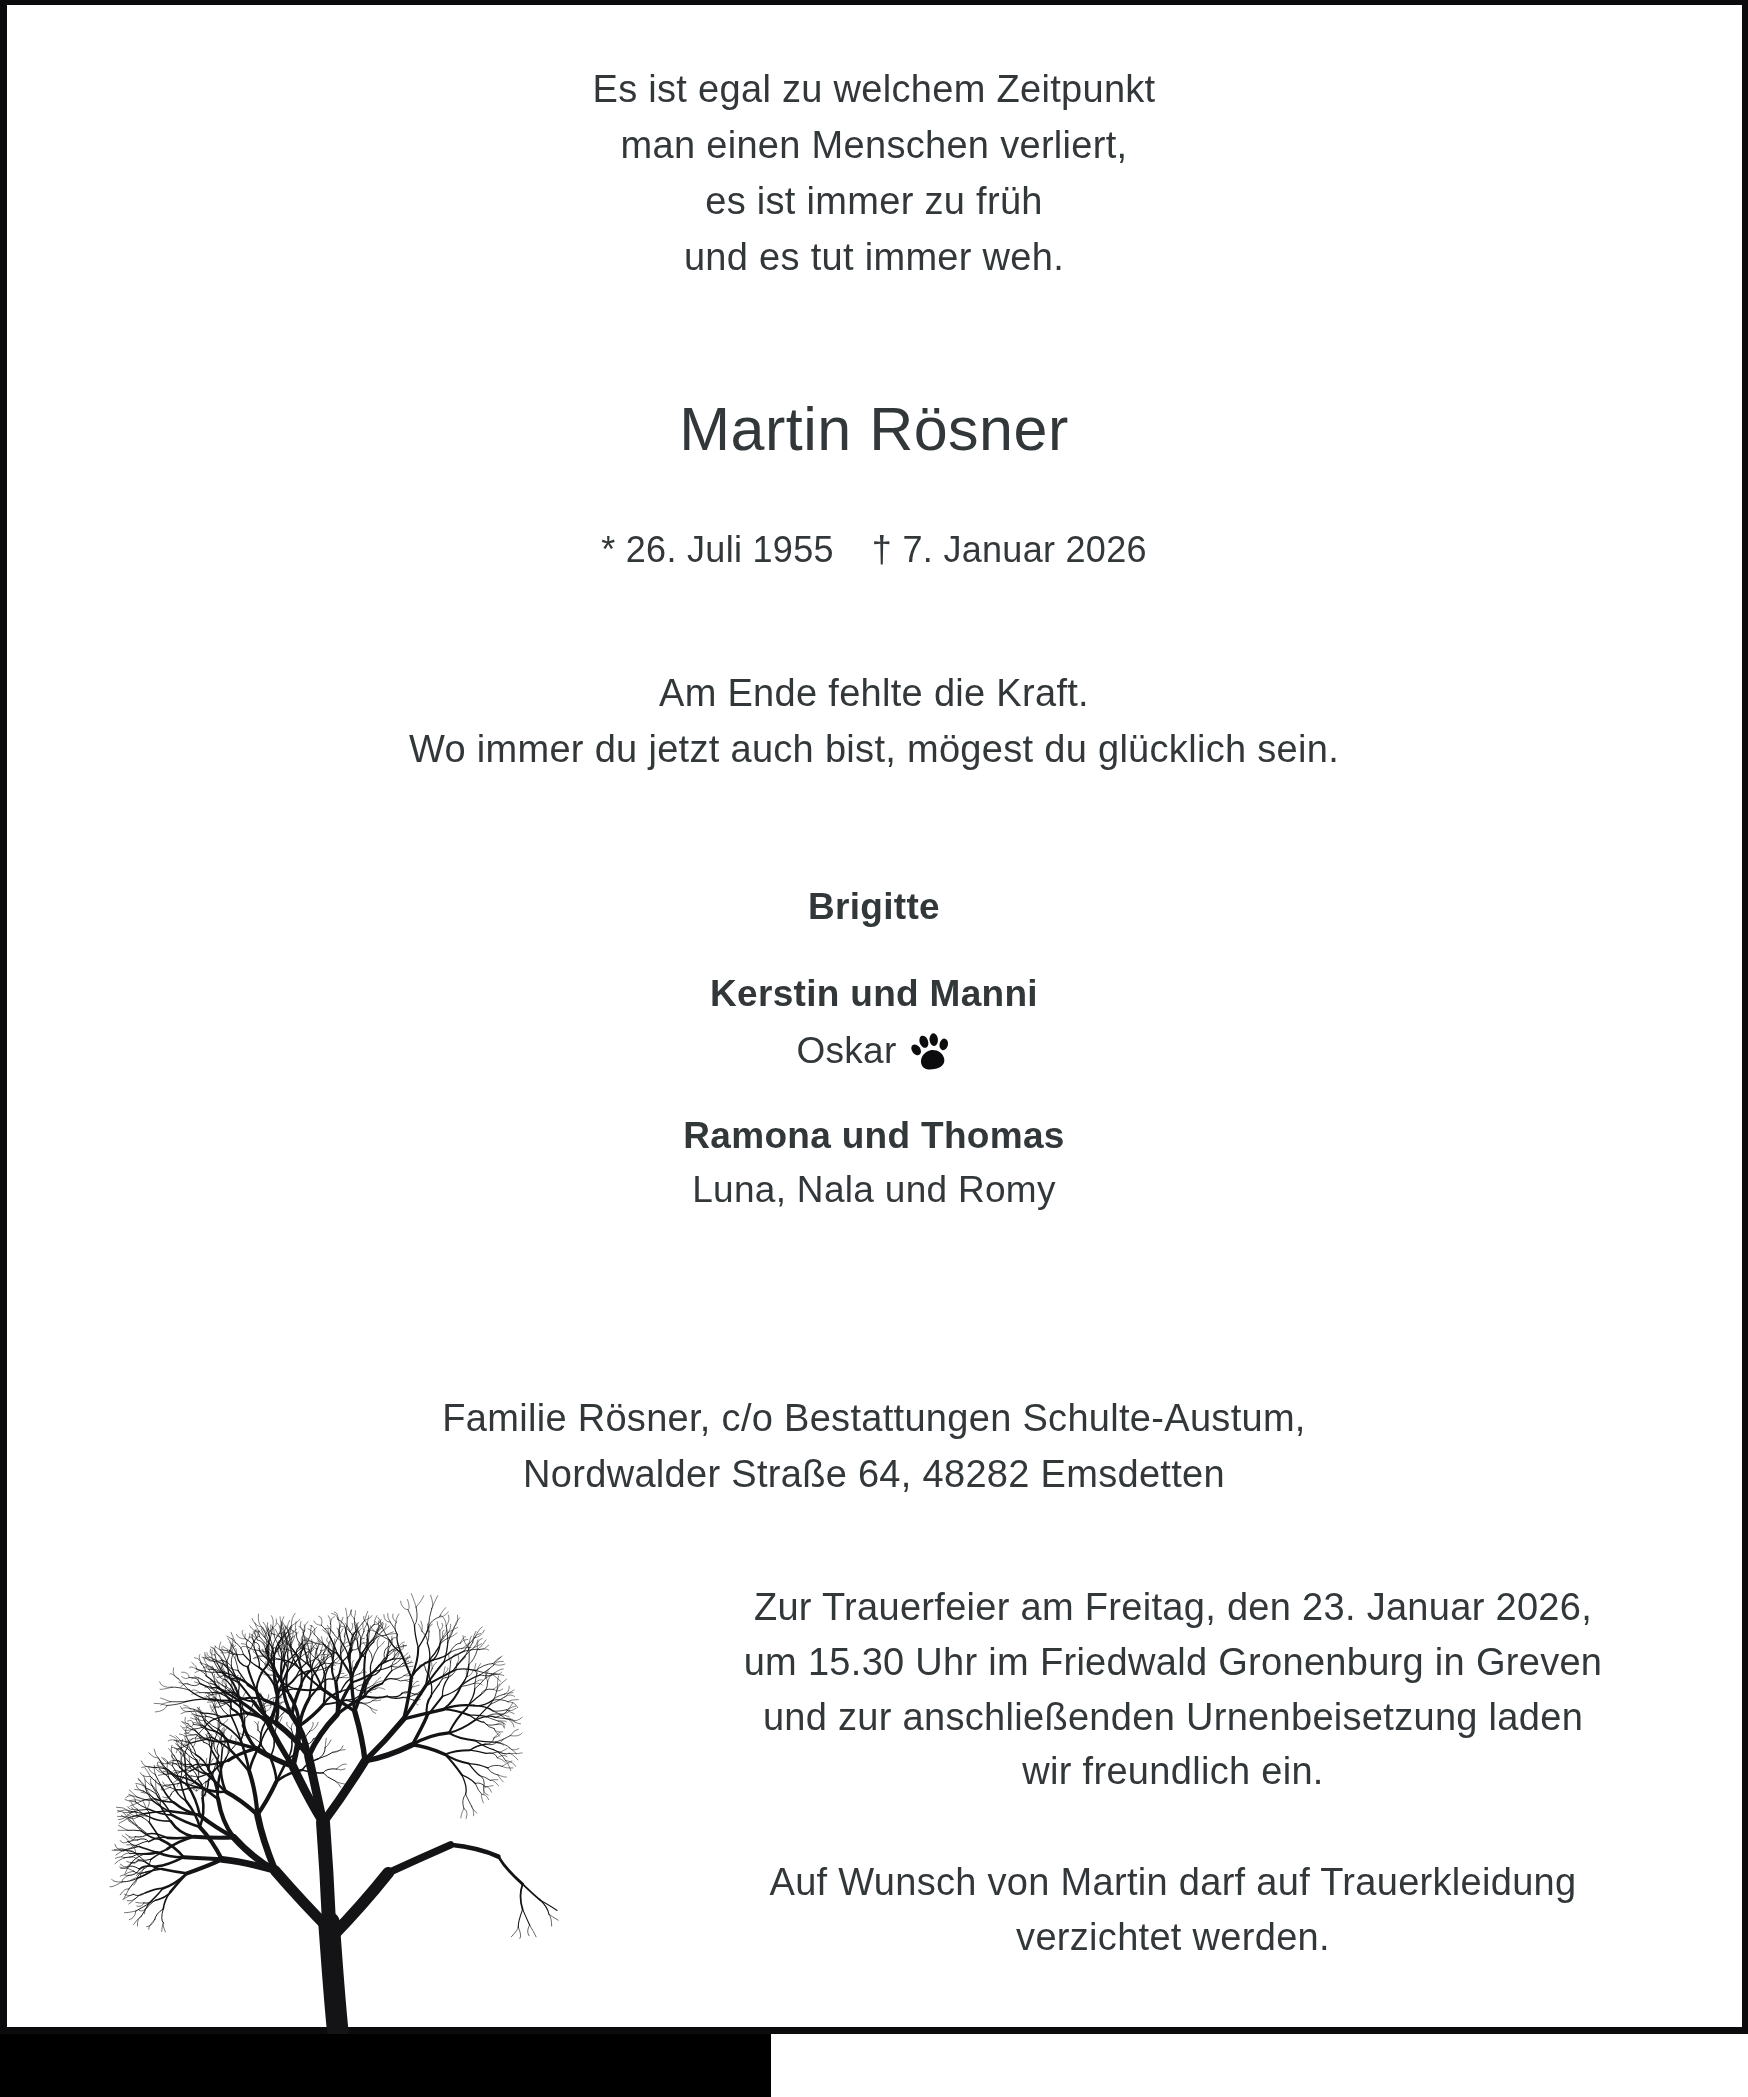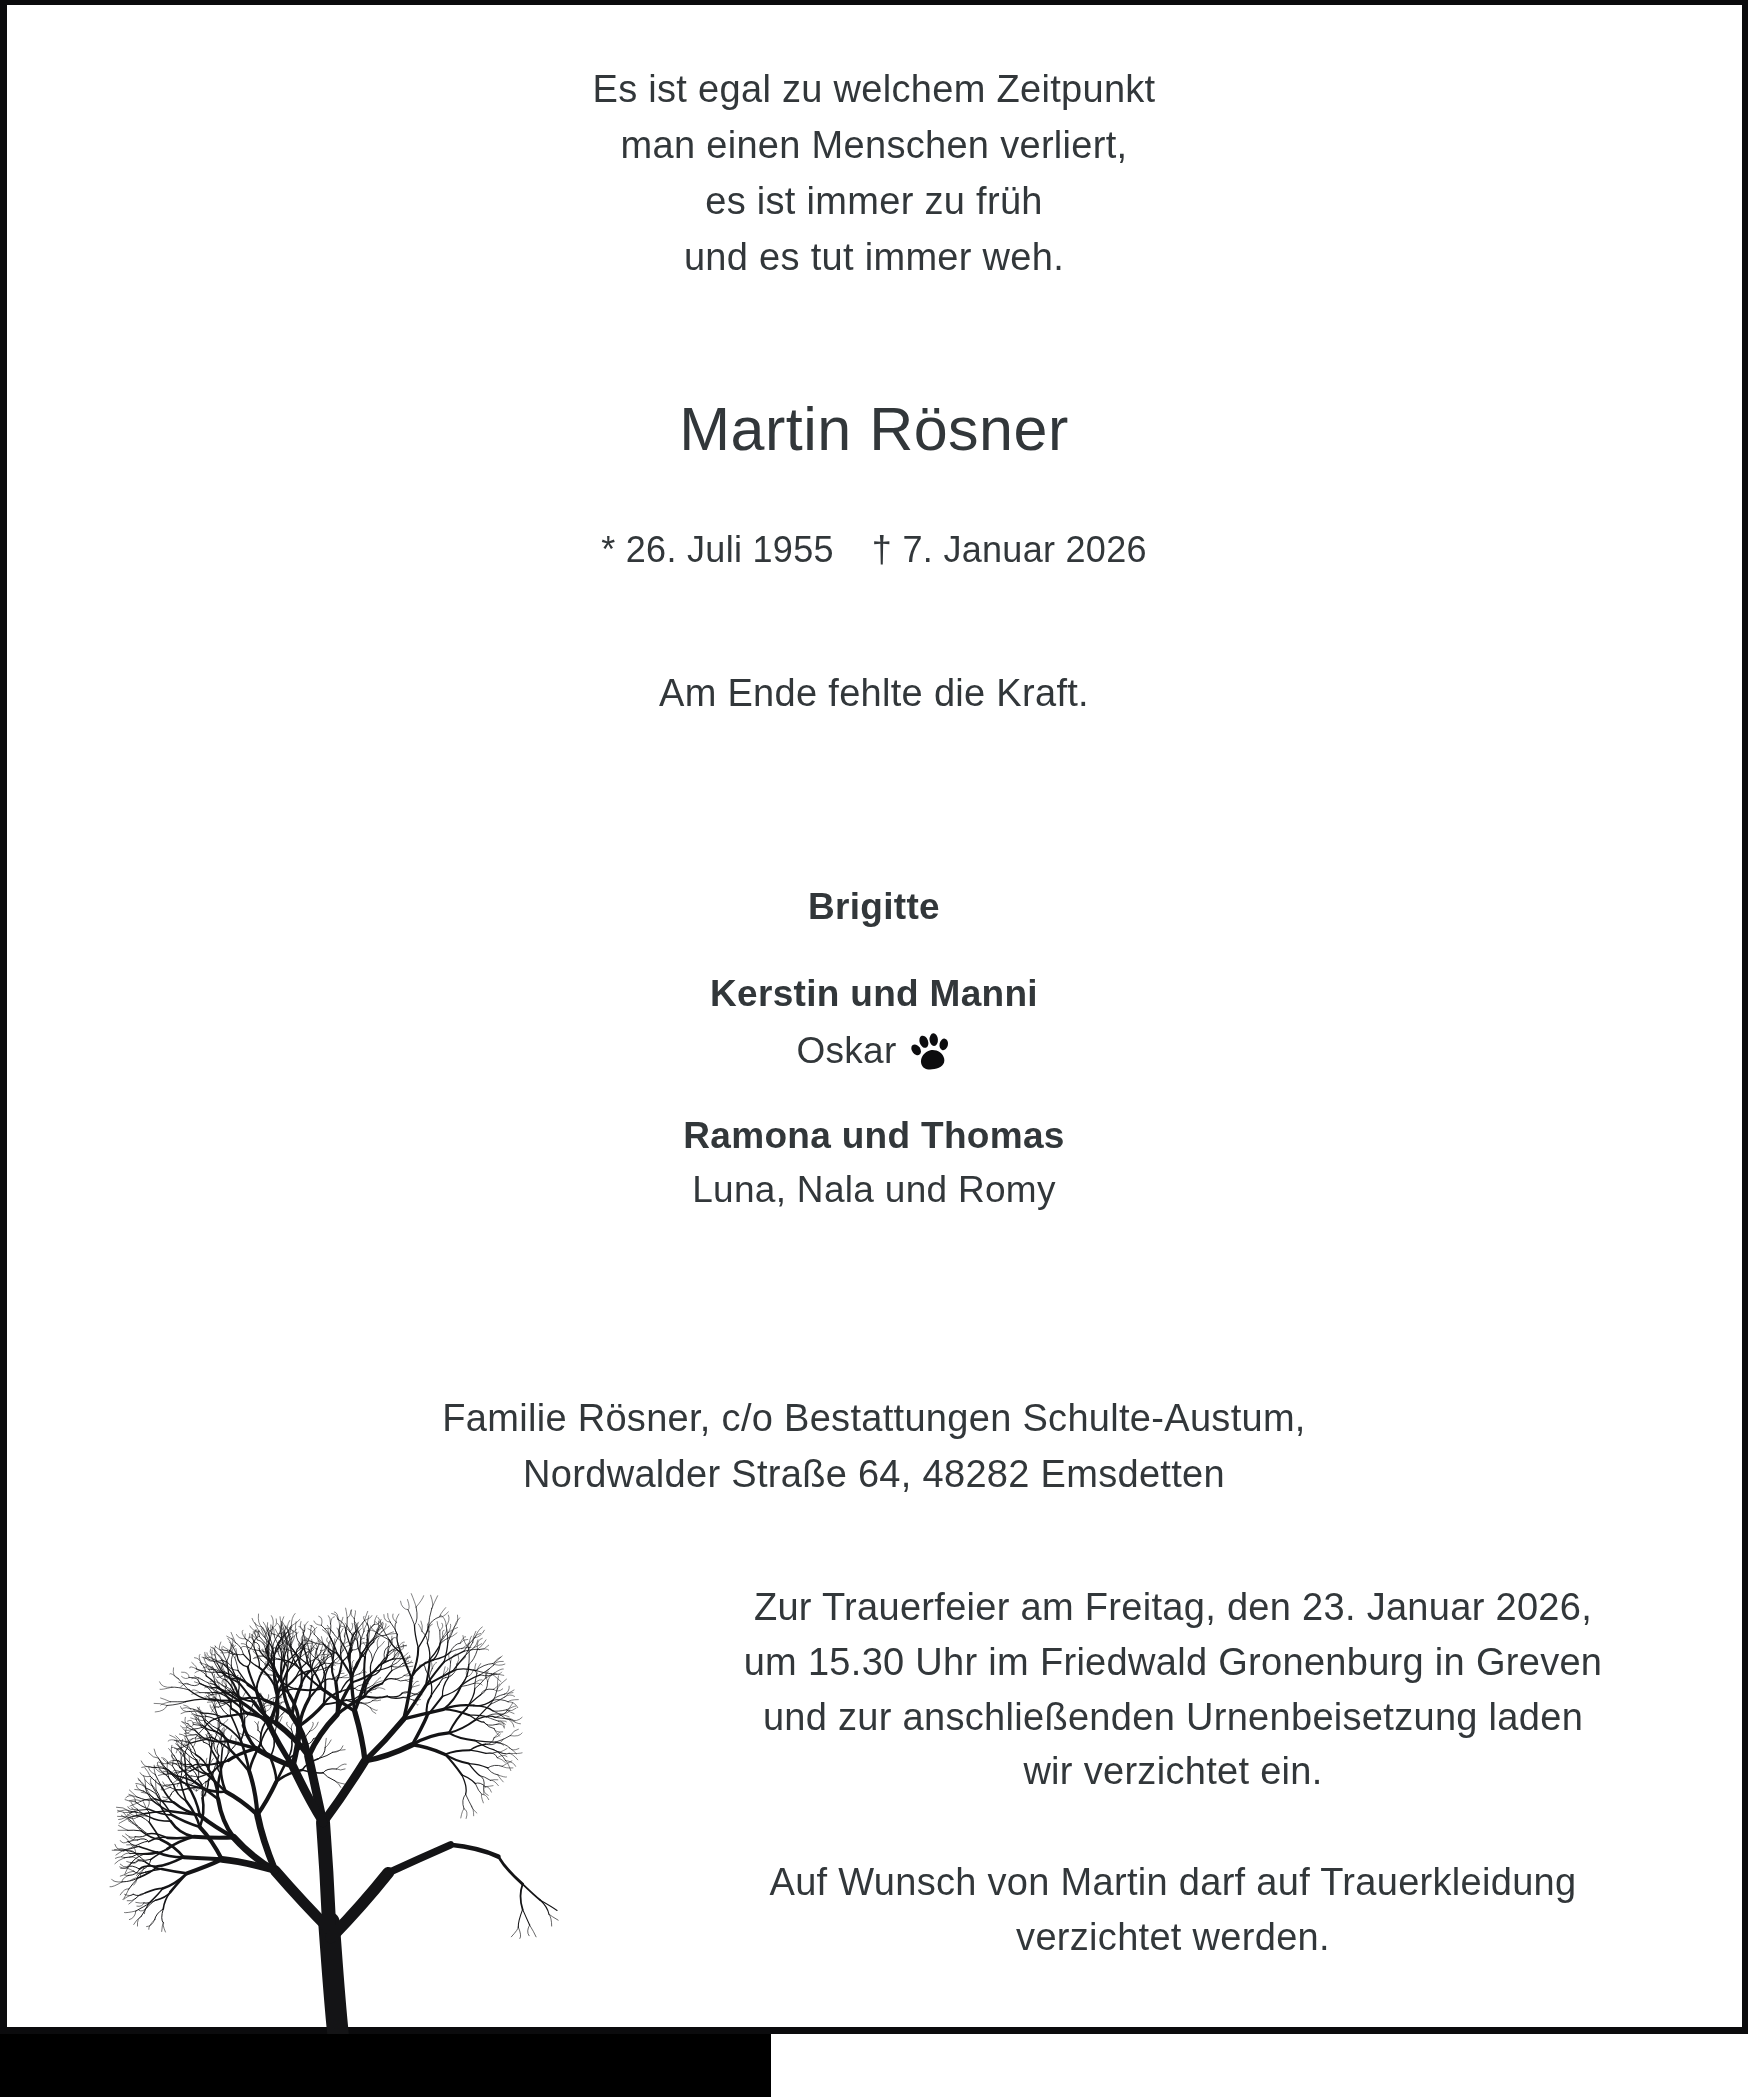--- a/index.html
+++ b/index.html
@@ -54,20 +54,21 @@
   <div class="ln" style="top:126px">man einen Menschen verliert,</div>
   <div class="ln" style="top:182px">es ist immer zu früh</div>
   <div class="ln" style="top:238px">und es tut immer weh.</div>
 
   <div class="ln" style="top:399px" id="deceased-name">Martin Rösner</div>
   <div class="ln dates" style="top:532px">
     <span>* 26. Juli 1955</span><span class="gap"></span><span>† 7. Januar 2026</span>
   </div>
 
   <div class="ln" style="top:674px">Am Ende fehlte die Kraft.</div>
+  <div class="ln" style="top:730px">Wo immer du jetzt auch bist, mögest du glücklich sein.</div>
 
   <div class="ln mourner bold" style="top:888px">Brigitte</div>
   <div class="ln mourner bold" style="top:975px">Kerstin und Manni</div>
   <div class="ln mourner" style="top:1030px">
     <span>Oskar</span><svg id="paw" viewBox="0 0 100 100" xmlns="http://www.w3.org/2000/svg">
       <g transform="rotate(-12 50 55)">
         <ellipse cx="17" cy="40" rx="10" ry="14" transform="rotate(-24 17 40)"></ellipse>
         <ellipse cx="39" cy="25" rx="10" ry="15" transform="rotate(-8 39 25)"></ellipse>
         <ellipse cx="63" cy="25" rx="10" ry="15" transform="rotate(8 63 25)"></ellipse>
         <ellipse cx="84" cy="41" rx="10" ry="14" transform="rotate(24 84 41)"></ellipse>
@@ -77,21 +78,21 @@
   </div>
   <div class="ln mourner" style="top:1171px">Luna, Nala und Romy</div>
   <div class="ln mourner bold" style="top:1117px">Ramona und Thomas</div>
 
   <div class="ln" style="top:1399px">Familie Rösner, c/o Bestattungen Schulte-Austum,</div>
   <div class="ln" style="top:1455px">Nordwalder Straße 64, 48282 Emsdetten</div>
 
   <div class="ln right-col" style="top:1588px">Zur Trauerfeier am Freitag, den 23. Januar 2026,</div>
   <div class="ln right-col" style="top:1643px">um 15.30 Uhr im Friedwald Gronenburg in Greven</div>
   <div class="ln right-col" style="top:1698px">und zur anschließenden Urnenbeisetzung laden</div>
-  <div class="ln right-col" style="top:1752px">wir verzichtet ein.</div>
+  <div class="ln right-col" style="top:1752px">wir freundlich ein.</div>
 
   <div class="ln right-col" style="top:1863px">Auf Wunsch von Martin darf auf Trauerkleidung</div>
   <div class="ln right-col" style="top:1918px">verzichtet werden.</div>
 
   <svg id="tree" viewBox="0 0 1080 1027" xmlns="http://www.w3.org/2000/svg">
       <path d="M556 1027 C549 960 545 898 539 818" stroke-width="40.0"></path>
       <path d="M539 818 Q535 726 528 633" stroke-width="26.0"></path>
       <path d="M528 633 Q570 576 606 518" stroke-width="16.1"></path>
       <path d="M606 518 Q647 511 694 488" stroke-width="10.0"></path>
       <path d="M694 488 Q721 491 755 506" stroke-width="6.2"></path>

